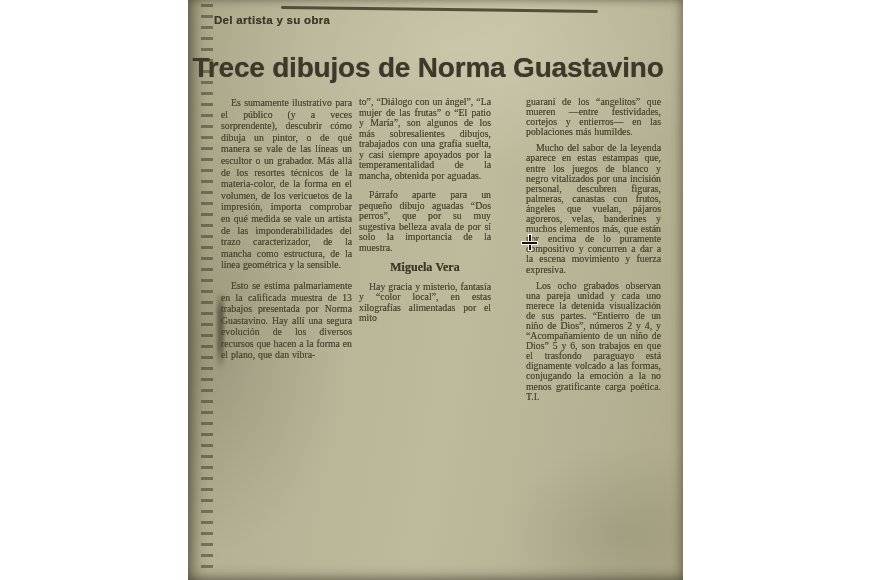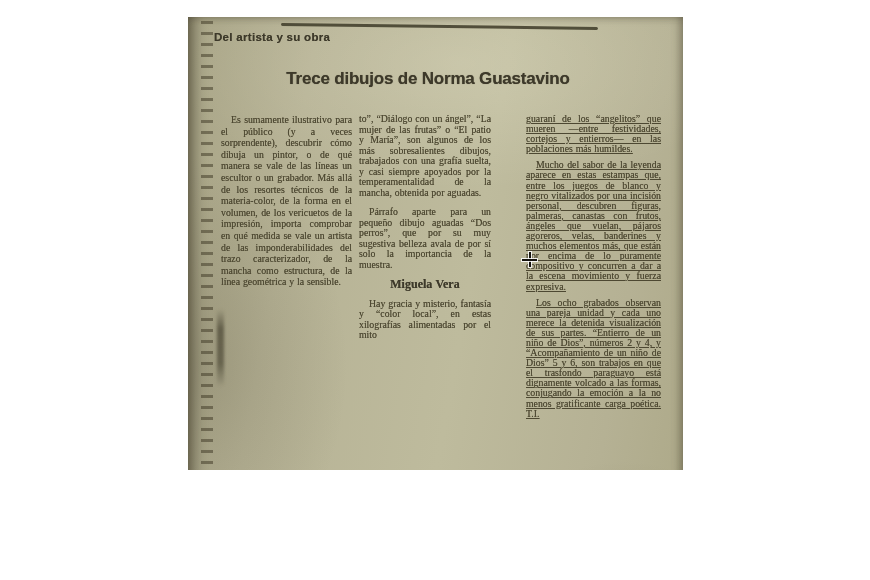--- a/index.html
+++ b/index.html
@@ -6,25 +6,24 @@
     --page-bg:#ffffff;
     --paper:#b7b396;
     --ink:#4d4832;
     --headline-ink:#3d392a;
     --rule:#45412f;
   }
   *{margin:0;padding:0;box-sizing:border-box;}
   html,body{background:var(--page-bg);}
   .stage{
     position:relative;
-    width:870px;height:453px;
+    width:870px;height:580px;
     background:var(--page-bg);
     overflow:hidden;
     font-family:"Liberation Serif", serif;
-    margin-top:17px;
   }
   .clipping{
     position:absolute;
     left:188px;top:0;
     width:495px;height:580px;
     background:
       radial-gradient(ellipse 420px 180px at 55% 8%, rgba(255,252,230,0.20), rgba(255,252,230,0) 70%),
       radial-gradient(ellipse 200px 300px at 4% 60%, rgba(60,55,38,0.18), rgba(60,55,38,0) 70%),
       radial-gradient(ellipse 160px 120px at 88% 92%, rgba(70,64,44,0.14), rgba(70,64,44,0) 75%),
       linear-gradient(100deg,#a8a486 0%, #b6b295 22%, #bebb9d 55%, #b5b194 82%, #aca887 100%);
@@ -74,21 +73,21 @@
     text-shadow:0 0 0.6px rgba(61,57,42,0.7);
     white-space:nowrap;
   }
   .headline{
     position:absolute;
     left:0;top:52px;
     width:480px;
     text-align:center;
     font-family:"Liberation Sans", sans-serif;
     font-weight:bold;
-    font-size:17px;
+    font-size:28px;
     letter-spacing:-0.2px;
     color:var(--headline-ink);
     text-shadow:0 0 0.7px rgba(61,57,42,0.75);
     white-space:nowrap;
   }
   .columns{
     position:absolute;
     left:0;top:97px;
     width:495px;height:483px;
     overflow:hidden;
@@ -100,21 +99,21 @@
     font-size:9.8px;
     color:var(--ink);
     text-align:justify;
     text-shadow:0 0 0.55px rgba(77,72,50,0.8);
     word-spacing:0.4px;
   }
   .col-1{left:33px;width:131px;line-height:11.6px;}
   .col-2{left:171px;width:132px;line-height:10.5px;}
   .col-3{left:338px;width:135px;line-height:10.1px;}
   .col p{margin:0 0 9px 0;text-indent:10px;}
-  .col-3 p{margin-bottom:6px;text-decoration:underline;}
+  .col-3 p{margin-bottom:6px;}
   .col p.noind{text-indent:0;}
   .subhead{
     display:block;
     text-align:center;
     font-weight:bold;
     font-size:12px;
     margin:4px 0 9px 0;
     color:var(--headline-ink);
     text-shadow:0 0 0.6px rgba(61,57,42,0.75);
   }
@@ -147,20 +146,21 @@
 <div class="stage">
   <div class="clipping">
     <div class="torn-edge"></div>
     <div class="smudge"></div>
     <div class="top-rule"></div>
     <div class="kicker">Del artista y su obra</div>
     <div class="headline">Trece dibujos de Norma Guastavino</div>
     <div class="columns">
       <div class="col col-1">
         <p>Es sumamente ilustrativo para el público (y a veces sorprendente), descubrir cómo dibuja un pintor, o de qué manera se vale de las líneas un escultor o un grabador. Más allá de los resortes técnicos de la materia-color, de la forma en el volumen, de los vericuetos de la impresión, importa comprobar en qué medida se vale un artista de las imponderabilidades del trazo caracterizador, de la mancha como estructura, de la línea geométrica y la sensible.</p>
+        <p>Esto se estima palmariamente en la calificada muestra de 13 trabajos presentada por Norma Guastavino. Hay allí una segura evolución de los diversos recursos que hacen a la forma en el plano, que dan vibra-</p>
       </div>
       <div class="col col-2">
         <p class="noind">to”, “Diálogo con un ángel”, “La mujer de las frutas” o “El patio y María”, son algunos de los más sobresalientes dibujos, trabajados con una grafía suelta, y casi siempre apoyados por la temperamentalidad de la mancha, obtenida por aguadas.</p>
         <p>Párrafo aparte para un pequeño dibujo aguadas “Dos perros”, que por su muy sugestiva belleza avala de por sí solo la importancia de la muestra.</p>
         <span class="subhead">Miguela Vera</span>
         <p>Hay gracia y misterio, fantasía y “color local”, en estas xilografías alimentadas por el mito</p>
       </div>
       <div class="col col-3">
         <p class="noind">guaraní de los “angelitos” que mueren —entre festividades, cortejos y entierros— en las poblaciones más humildes.</p>
         <p>Mucho del sabor de la leyenda aparece en estas estampas que, entre los juegos de blanco y negro vitalizados por una incisión personal, descubren figuras, palmeras, canastas con frutos, ángeles que vuelan, pájaros agoreros, velas, banderines y muchos elementos más, que están por encima de lo puramente compositivo y concurren a dar a la escena movimiento y fuerza expresiva.</p>

